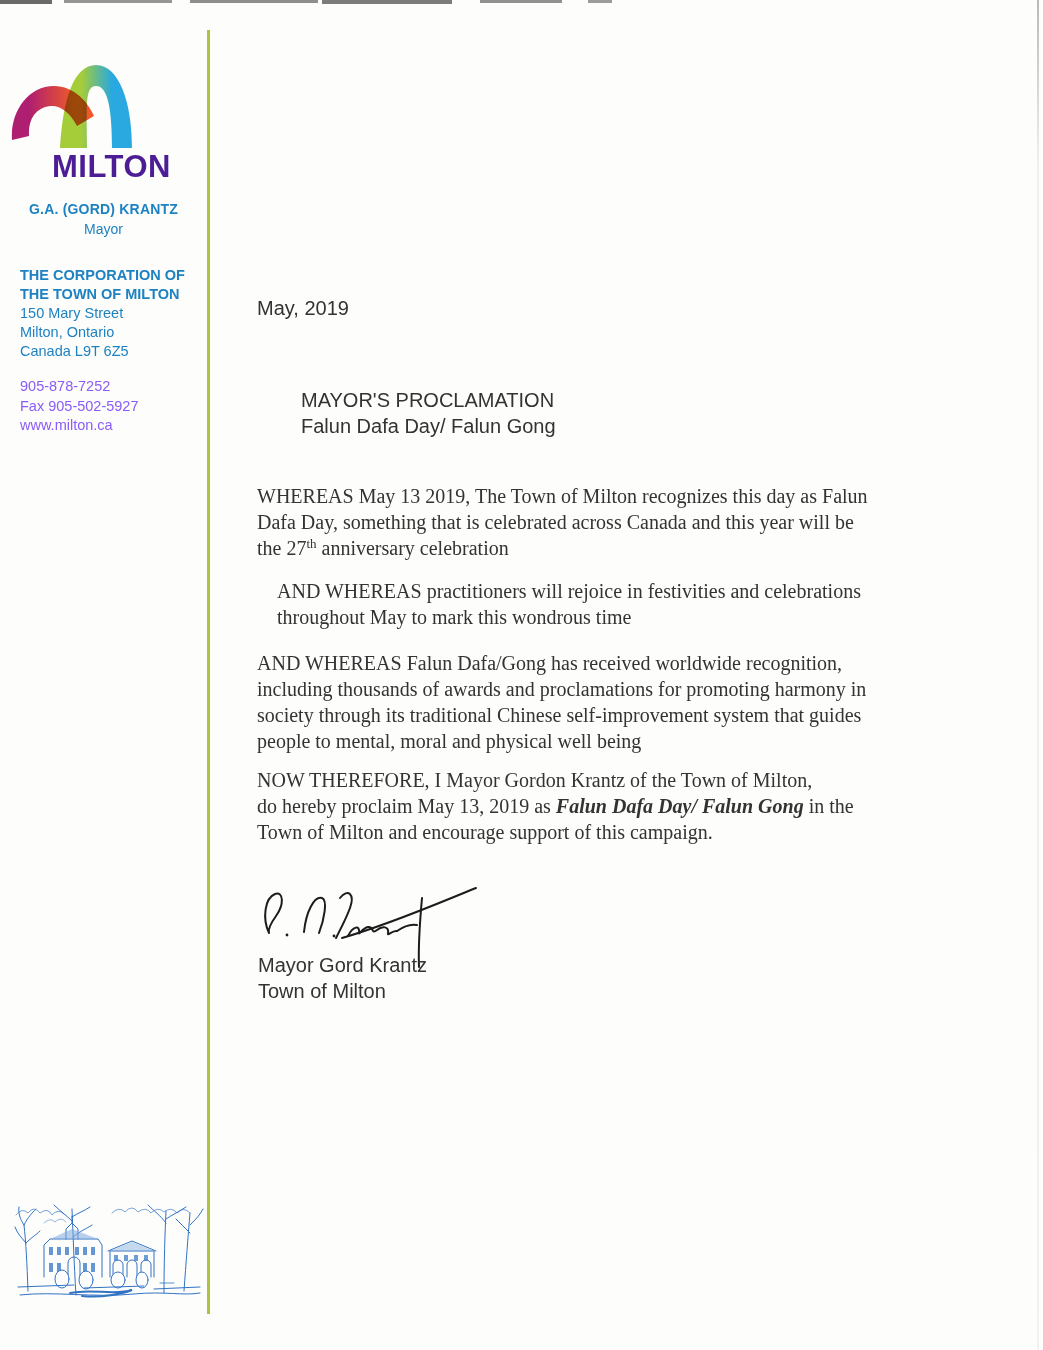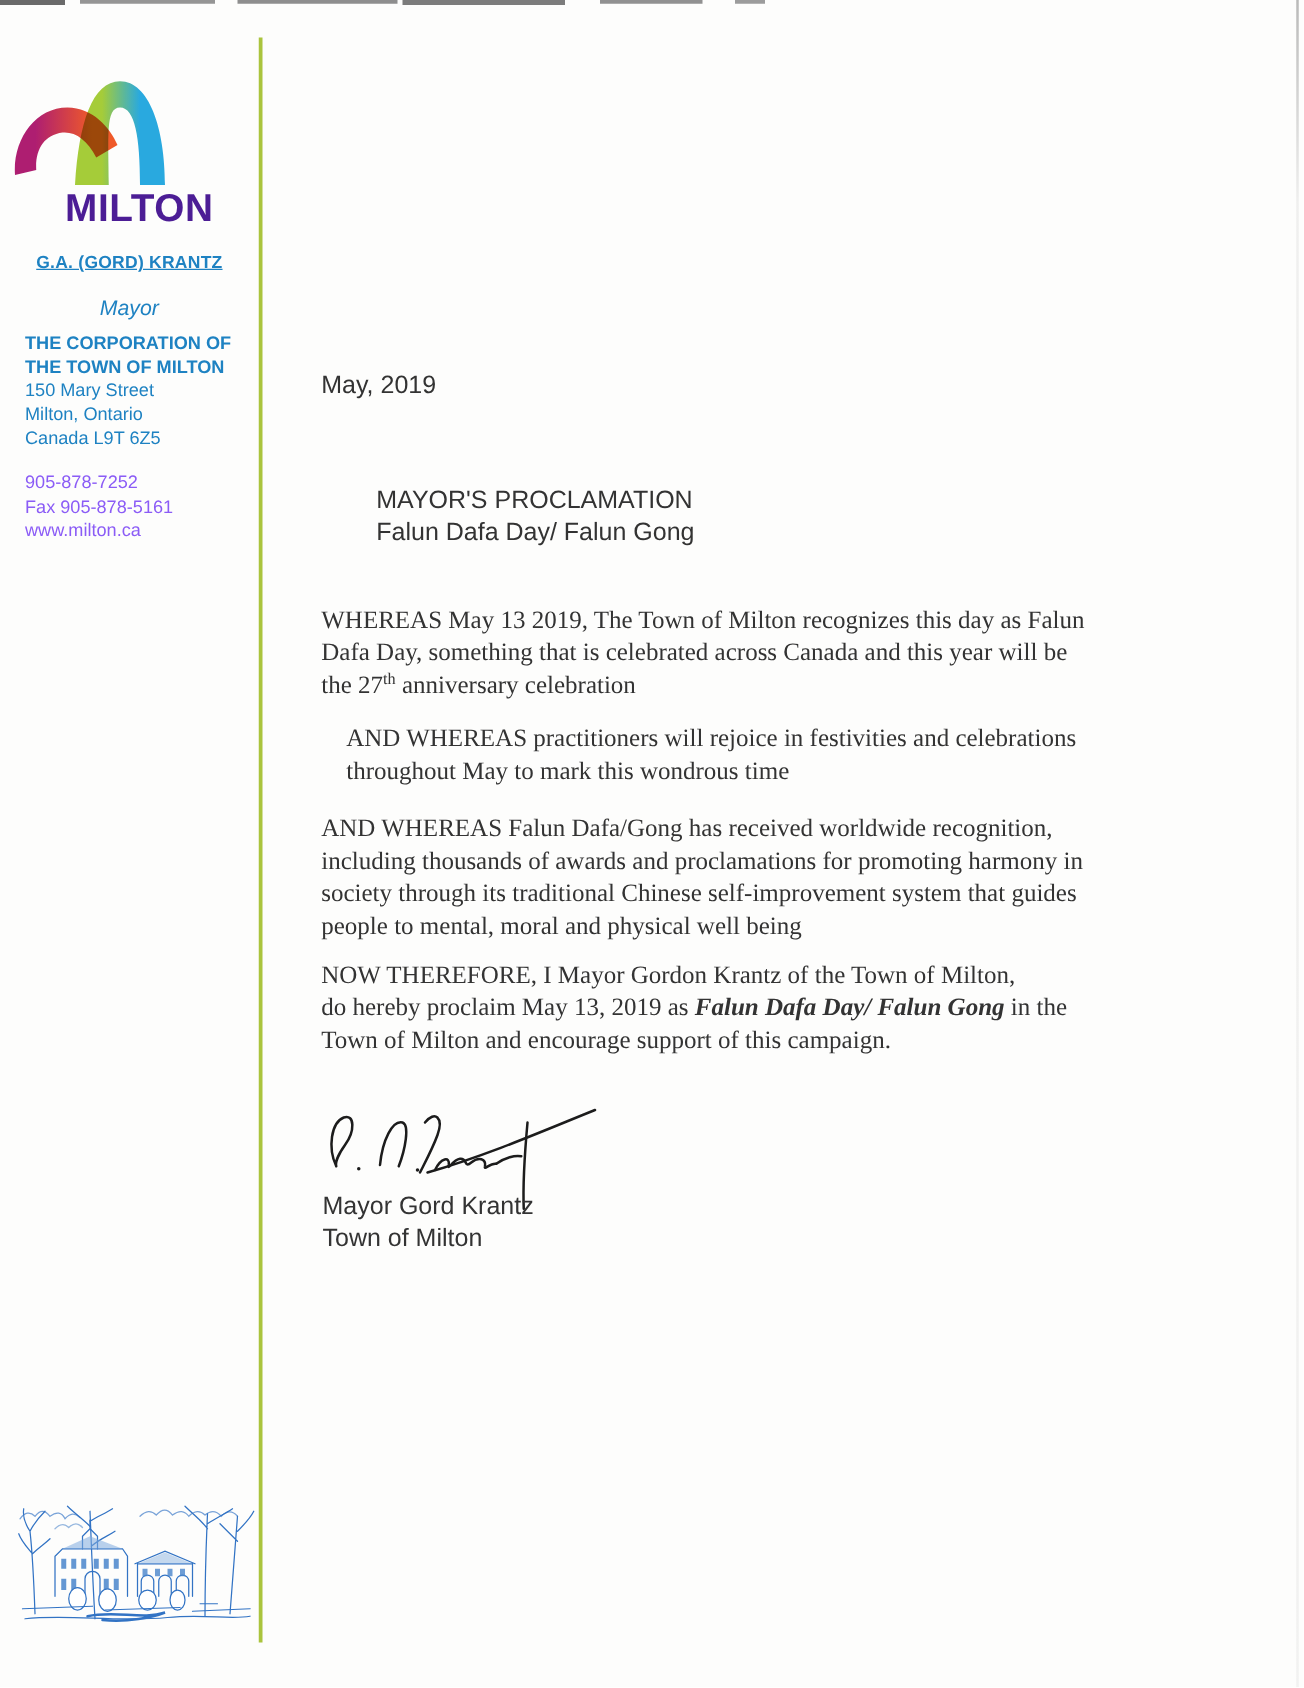--- a/index.html
+++ b/index.html
@@ -19,22 +19,22 @@
   .accent-line { position:absolute; left:207px; top:30px; width:3px; height:1284px; background:#aac43d; }
 
   
   .letterhead { position:absolute; left:0; top:0; width:207px; }
   .logo-svg { position:absolute; left:8px; top:60px; }
   .wordmark {
     position:absolute; left:52px; top:149px;
     font-size:31px; font-weight:bold; color:#4c1d95; letter-spacing:.5px;
   }
   .official { position:absolute; left:0; top:201px; width:207px; text-align:center; color:#1e82c2; }
-  .official-name { font-size:14px; font-weight:bold; letter-spacing:.2px;text-decoration:underline; }
-  .official-title { font-size:17px; margin-top:20px;font-style:italic; }
+  .official-name { font-size:14px; font-weight:bold; letter-spacing:.2px; }
+  .official-title { font-size:14px; margin-top:4px; }
   .org-block { position:absolute; left:20px; top:266px; color:#1e82c2; font-size:14.5px; line-height:19px; }
   .org-block .bold { font-weight:bold; }
   .contact-block { position:absolute; left:20px; top:377px; color:#8b5cf6; font-size:14.5px; line-height:19.5px; }
 
   
   .body-text { font-size:20px; line-height:26px; color:#333; }
   .date-line { position:absolute; left:257px; top:295px; }
   .title-block { position:absolute; left:257px; top:387px;margin-left:44px; }
   .para { position:absolute; left:257px;font-family:Liberation Serif, serif; }
   .p1 { top:483px; } .p2 { top:578px;margin-left:20px; } .p3 { top:650px; } .p4 { top:767px; }
@@ -89,21 +89,21 @@
     <div class="org-block">
       <div class="bold">THE CORPORATION OF</div>
       <div class="bold">THE TOWN OF MILTON</div>
       <div>150 Mary Street</div>
       <div>Milton, Ontario</div>
       <div>Canada L9T 6Z5</div>
     </div>
 
     <div class="contact-block">
       <div>905-878-7252</div>
-      <div>Fax 905-878-5161</div>
+      <div>Fax 905-502-5927</div>
       <div>www.milton.ca</div>
     </div>
   </div>
 
   <div>
     <div class="date-line body-text">May, 2019</div>
 
     <div class="title-block body-text">
       <div>MAYOR'S PROCLAMATION</div>
       <div>Falun Dafa Day/ Falun Gong</div>

